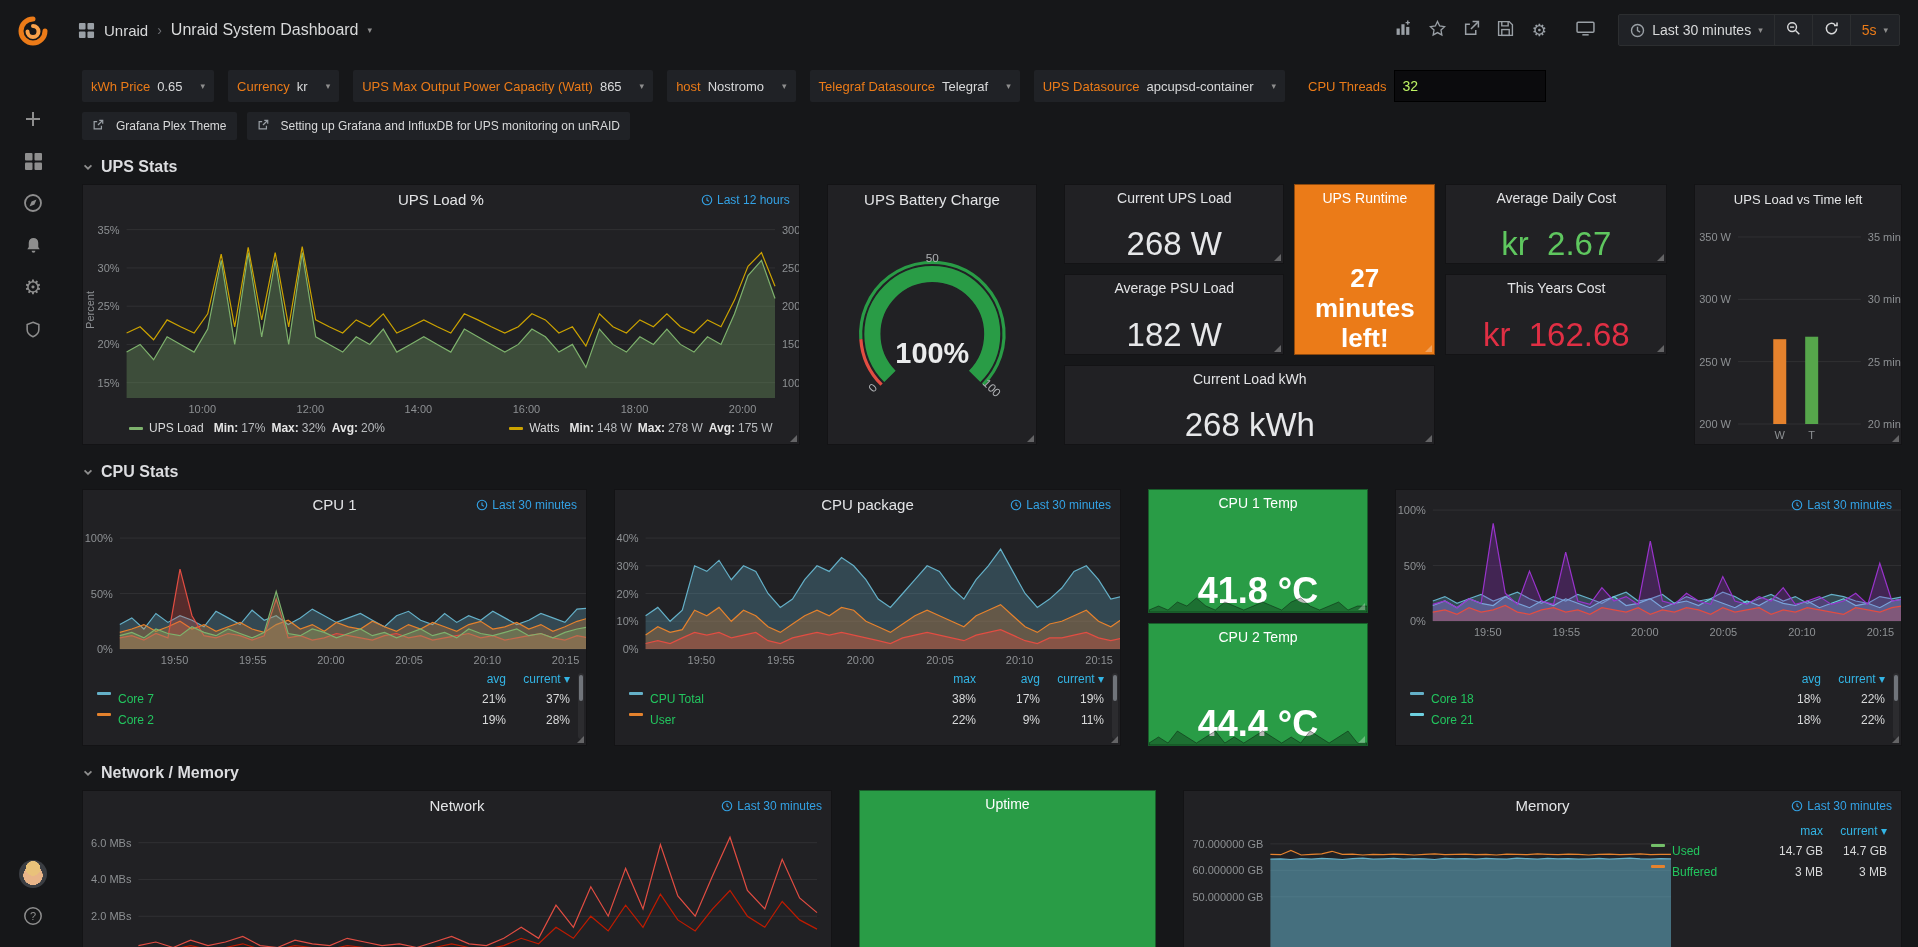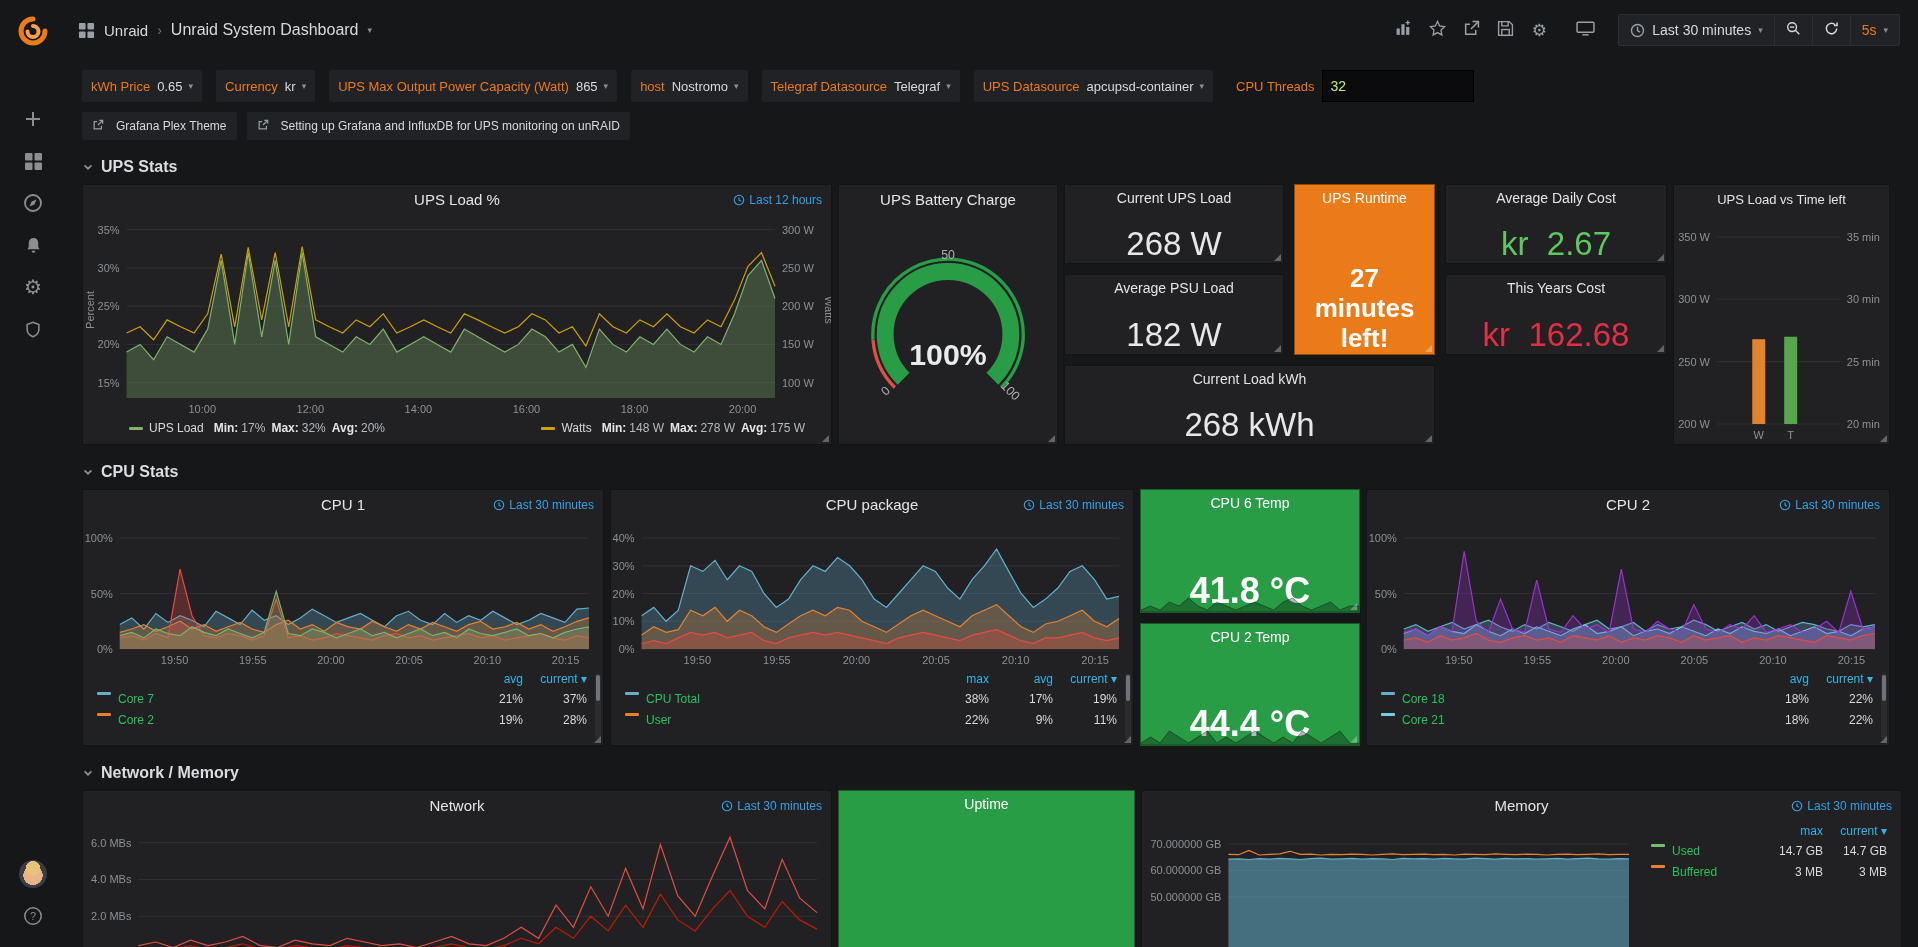--- a/index.html
+++ b/index.html
@@ -29,28 +29,28 @@
 .nav-ic{width:34px;height:30px;display:flex;align-items:center;justify-content:center;color:#9aa0a6;background:none;border:none;cursor:pointer}
 .nav-group{display:flex;align-items:stretch;margin-left:16px;border:1px solid #2c2e30;border-radius:2px;background:#202226;height:32px}
 .nav-btn{display:flex;align-items:center;gap:7px;padding:0 11px;background:none;border:none;border-left:1px solid #2c2e30;color:#d8d9da;font-size:14px;cursor:pointer;font-family:inherit}
 .nav-btn:first-child{border-left:none}
 .orange-text{color:#eb7b18}
 
 .dash{flex:1;padding:10px 16px 0;overflow:hidden}
 .submenu{display:flex;align-items:center;gap:14px;flex-wrap:nowrap;margin-bottom:10px}
 .var-chip{display:flex;align-items:center;height:32px;background:#202226;border-radius:2px;cursor:pointer}
 .var-label{color:#eb7b18;font-size:13px;padding:0 7px 0 9px;white-space:nowrap}
-.var-value{color:#d8d9da;font-size:13px;display:flex;align-items:center;gap:6px;padding-right:9px;white-space:nowrap}
+.var-value{color:#d8d9da;font-size:13px;display:flex;align-items:center;gap:18px;padding-right:9px;white-space:nowrap}
 .var-input{width:152px;height:32px;background:#0b0b0d;border:1px solid #000;color:#bef264;font-size:14px;padding:0 8px;font-family:inherit}
 .linkrow{display:flex;align-items:center;gap:10px;margin-bottom:12px}
 .dash-link{display:flex;align-items:center;gap:12px;height:28px;padding:0 10px;background:#202226;border-radius:2px;color:#d8d9da;font-size:12px;text-decoration:none;cursor:pointer}
 .dash-link svg{color:#9aa0a6}
 .section-header{display:flex;align-items:center;gap:7px;padding:6px 0 8px;font-size:16px;font-weight:700;color:#dcdde0;cursor:pointer}
 .section-header .chev{color:#8e8e8e;display:flex}
-.row{display:flex;gap:6px;margin-bottom:12px}
+.row{display:flex;gap:27px;margin-bottom:12px}
 
 .panel{background:#212124;border:1px solid rgba(0,0,0,.4);position:relative;display:flex;flex-direction:column;overflow:hidden}
 .panel::after{content:"";position:absolute;right:2px;bottom:2px;border-left:7px solid transparent;border-bottom:7px solid rgba(255,255,255,.30)}
 .panel-header{height:28px;flex:none;display:flex;align-items:center;justify-content:center;font-size:15px;font-weight:500;color:#e3e4e6;cursor:pointer;white-space:nowrap}
 .time-ind{position:absolute;top:8px;right:9px;display:flex;align-items:center;gap:4px;font-size:12px;color:#33a2e5;z-index:2}
 .chart{position:relative;flex:1;min-height:0}
 .chart svg{position:absolute;left:0;top:0}
 svg text.tick{fill:#8d9093;font-size:11px;font-family:"Liberation Sans",sans-serif}
 svg text.gtick{fill:#aeb0b3;font-size:11px;font-family:"Liberation Sans",sans-serif}
 svg text.gval{fill:#eaebec;font-size:27px;font-weight:700;font-family:"Liberation Sans",sans-serif}
@@ -594,21 +594,21 @@
                 <span class="lt-val">22%</span>
                 <span class="lt-val">9%</span>
                 <span class="lt-val">11%</span>
               </div>
             </div>
         </div>
 
         <div class="col-temps">
           <div class="panel stat" style="background: rgb(41, 156, 70);">
             <div class="panel-header" style="color:#fff">
-                <span>CPU 6 Temp</span>
+                <span>CPU 1 Temp</span>
               </div>
             <div class="stat-value-wrap">
                 <span class="big-temp">41.8 °C</span>
               </div>
             <div class="spark"><svg width="218" height="18">
                   <path d="M0 18L0.0 16.0L9.5 12.0L19.0 16.0L28.4 8.0L37.9 12.0L47.4 4.0L56.9 12.0L66.3 16.0L75.8 8.0L85.3 12.0L94.8 16.0L104.3 12.0L113.7 8.0L123.2 12.0L132.7 16.0L142.2 8.0L151.7 4.0L161.1 12.0L170.6 16.0L180.1 12.0L189.6 8.0L199.0 16.0L208.5 12.0L218.0 12.0L218 18Z" fill="rgba(0,0,0,0.28)" stroke="rgba(0,0,0,0.38)" stroke-width="1"></path>
                 </svg></div>
           </div>
           <div class="panel stat" style="background: rgb(41, 156, 70);">
             <div class="panel-header" style="color:#fff">
@@ -617,23 +617,20 @@
             <div class="stat-value-wrap">
                 <span class="big-temp">44.4 °C</span>
               </div>
             <div class="spark"><svg width="218" height="18">
                   <path d="M0 18L0.0 16.0L9.5 10.0L19.0 16.0L28.4 4.0L37.9 10.0L47.4 16.0L56.9 10.0L66.3 4.0L75.8 16.0L85.3 10.0L94.8 16.0L104.3 10.0L113.7 4.0L123.2 10.0L132.7 16.0L142.2 10.0L151.7 16.0L161.1 4.0L170.6 10.0L180.1 16.0L189.6 10.0L199.0 4.0L208.5 16.0L218.0 16.0L218 18Z" fill="rgba(0,0,0,0.28)" stroke="rgba(0,0,0,0.38)" stroke-width="1"></path>
                 </svg></div>
           </div>
         </div>
 
         <div class="panel" style="width:524px">
-          <div class="panel-header">
-              <span>CPU 2</span>
-            </div>
           <div class="time-ind">
             <span style="display:flex">
                 <svg width="12" height="12" viewBox="0 0 14 14">
                   <circle cx="7" cy="7" r="5.5" fill="none" stroke="currentColor" stroke-width="1.3"></circle>
                   <path d="M7 4v3.2l2.2 1.3" fill="none" stroke="currentColor" stroke-width="1.3"></path>
                 </svg>
               </span>
             <span>Last 30 minutes</span>
           </div>
           <div class="chart">

